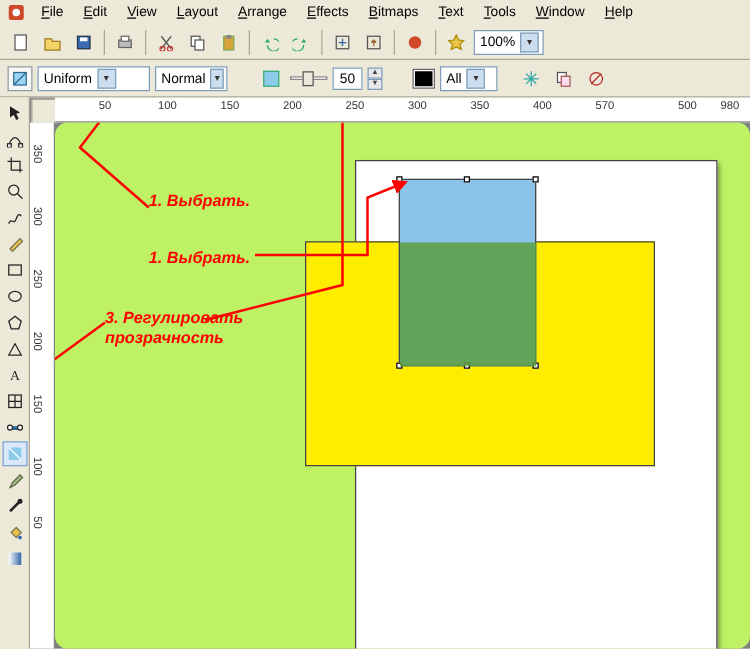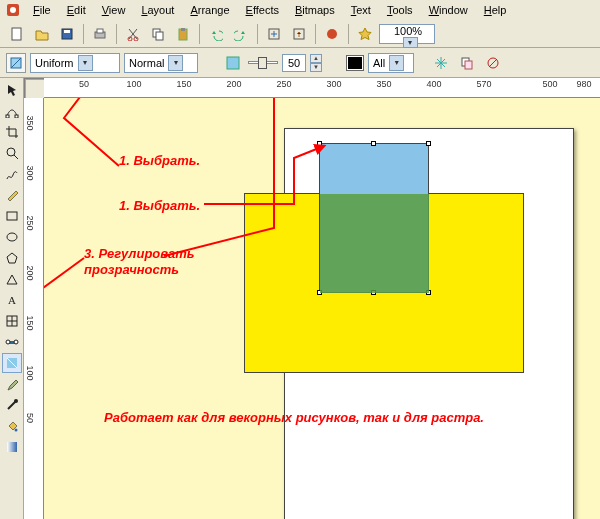--- a/index.html
+++ b/index.html
@@ -44,39 +44,39 @@
   .combo {
     height: 20px; border: 1px solid #7f9db9; background: #fff;
     display: flex; align-items: center; padding: 0 2px 0 4px;
     font-size: 11px;
   }
   .combo .arrow {
     width: 15px; height: 16px; background: #cde; border: 1px solid #7f9db9;
     margin-left: 4px; display:flex; align-items:center; justify-content:center;
     font-size: 8px; color:#333;
   }
-  .zoom { width: 56px; flex-direction: column; }
+  .zoom { width: 56px; }
 
   .prop-bar {
     display: flex;
     align-items: center;
     padding: 3px 6px;
     background: #ece9d8;
     height: 30px;
     gap: 4px;
     border-bottom: 1px solid #aca899;
   }
   .glass-btn {
     width: 20px; height: 20px;
     display:flex; align-items:center; justify-content:center;
     border: 1px solid #919b9c;
     background: #f6f6f6;
   }
   .uniform-combo { width: 90px; }
-  .normal-combo { width: 74px; }
+  .normal-combo { width: 58px; }
   .slider-icon { width: 22px; height: 20px; display:flex; align-items:center; justify-content:center; }
   .slider-track {
     width: 30px; height: 20px; position: relative;
     display:flex; align-items:center;
   }
   .slider-track .track {
     height: 3px; width: 100%; background: #fff; border: 1px solid #888;
   }
   .slider-track .thumb {
     position: absolute; left: 10px; top: 4px; width: 9px; height: 12px;
@@ -131,23 +131,24 @@
     flex: 1;
     display: grid;
     grid-template-columns: 20px 1fr;
     grid-template-rows: 20px 1fr;
     background: #808080;
   }
   .ruler-h .lbl { position:absolute; top:1px; transform:translateX(-50%); }
   .ruler-v .lbl { position:absolute; left:1px; transform:translateY(50%) rotate(0); writing-mode: vertical-rl; }
 
   .canvas-area {
-    background: #fef9c3;
+    background: #bef264;
     position: relative;
     overflow: hidden;
+    border-radius: 10px;
   }
   .page {
     position:absolute;
     background:#fff;
     border:1px solid #444;
     box-shadow: 2px 2px 4px rgba(0,0,0,.4);
   }
   .shape-yellow {
     position:absolute; background:#ffed00; border:1px solid #444;
   }
@@ -477,21 +478,20 @@
         <div class="handle" style="right:-3px; bottom:-3px"></div>
         <div class="handle" style="left:50%; top:-3px; margin-left:-3px"></div>
         <div class="handle" style="left:50%; bottom:-3px; margin-left:-3px"></div>
       </div>
       <div class="shape-green" style="left:276px; top:96px; width:109px; height:99px;"></div>
 
       <div class="note" style="left:75px; top:55px; font-size:13px;">1. Выбрать.</div>
       <div class="note" style="left:75px; top:100px; font-size:13px;">1. Выбрать.</div>
       <div class="note" style="left:40px; top:148px; font-size:13px;">3. Регулировать</div>
       <div class="note" style="left:40px; top:164px; font-size:13px;font-style:italic;">прозрачность</div>
-      <div class="note" style="left:60px; top:312px; font-size:13px;">Работает как для векорных рисунков, так и для растра.</div>
 
       <svg class="arrow-svg" width="556" height="440">
         <defs>
           <marker id="ah" markerWidth="10" markerHeight="10" refX="2" refY="3" orient="auto">
             <path d="M0 0L6 3L0 6z" fill="#ff0000"></path>
           </marker>
         </defs>
 
         <path d="M75 58 L20 10 L55 -36" stroke="#ff0000" stroke-width="2" fill="none" marker-end="url(#ah)" transform="translate(0,10)"></path>
 

